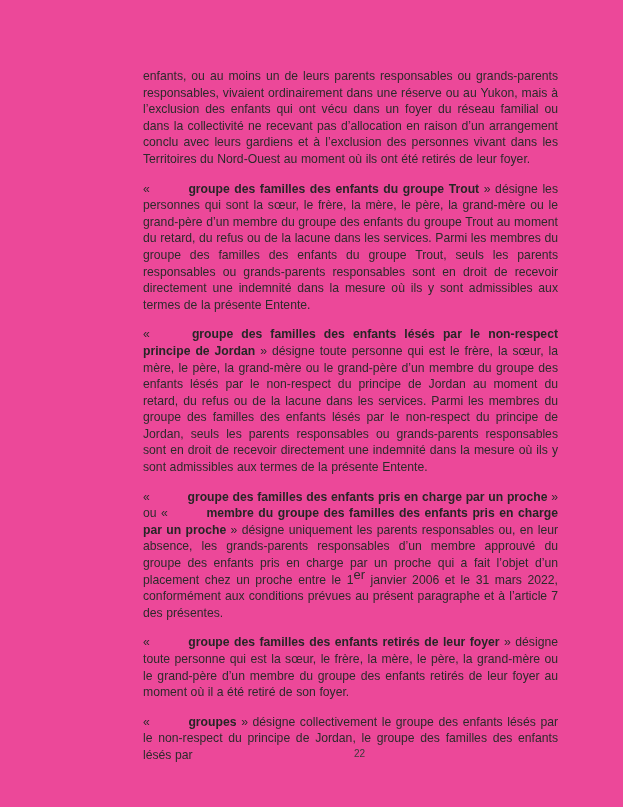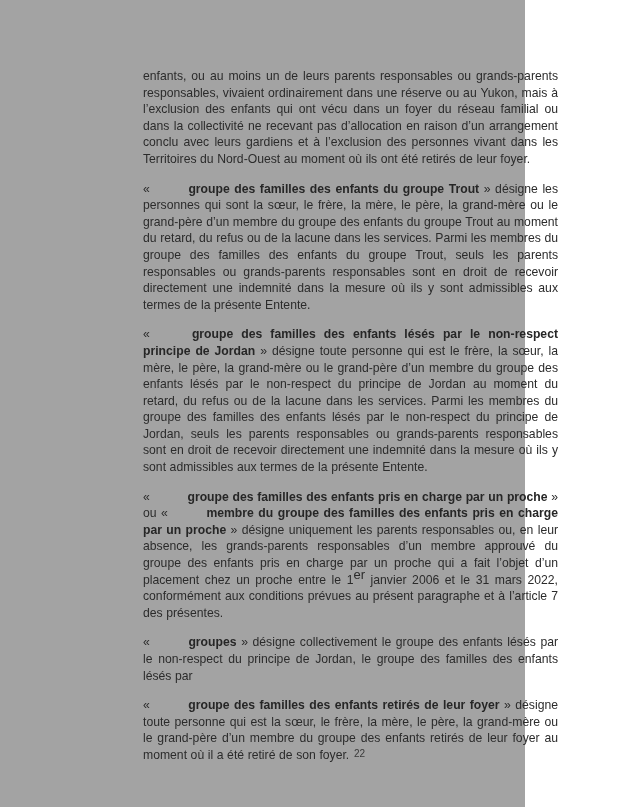--- a/index.html
+++ b/index.html
@@ -10,22 +10,22 @@
   body {
     width: 623px;
     height: 807px;
     position: relative;
     font-family: "Liberation Sans", sans-serif;
     overflow: hidden;
   }
   .page {
     position: absolute;
     left: 0; top: 0;
-    width: 525px; height: 807px;
-    background: #a3a3a3;
+    width: 623px; height: 807px;
+    background: #ec4899;
   }
   .text-block {
     position: absolute;
     left: 143px;
     top: 68px;
     width: 415px;
     font-size: 12.2px;
     line-height: 16.6px;
     color: #2b2b2b;
     text-align: justify;
@@ -57,17 +57,17 @@
 </style>
 </head>
 <body>
 
 <div class="page">
   <div class="text-block">
       <p class="para"><span>enfants, ou au moins un de leurs parents responsables ou grands-parents responsables, vivaient ordinairement dans une réserve ou au Yukon, mais à l’exclusion des enfants qui ont vécu dans un foyer du réseau familial ou dans la collectivité ne recevant pas d’allocation en raison d’un arrangement conclu avec leurs gardiens et à l’exclusion des personnes vivant dans les Territoires du Nord-Ouest au moment où ils ont été retirés de leur foyer.</span></p>
       <p class="para"><span>« </span><b>groupe des familles des enfants du groupe Trout</b><span> » désigne les personnes qui sont la sœur, le frère, la mère, le père, la grand-mère ou le grand-père d’un membre du groupe des enfants du groupe Trout au moment du retard, du refus ou de la lacune dans les services. Parmi les membres du groupe des familles des enfants du groupe Trout, seuls les parents responsables ou grands-parents responsables sont en droit de recevoir directement une indemnité dans la mesure où ils y sont admissibles aux termes de la présente Entente.</span></p>
       <p class="para"><span>« </span><b>groupe des familles des enfants lésés par le non-respect principe de Jordan</b><span> » désigne toute personne qui est le frère, la sœur, la mère, le père, la grand-mère ou le grand-père d’un membre du groupe des enfants lésés par le non-respect du principe de Jordan au moment du retard, du refus ou de la lacune dans les services. Parmi les membres du groupe des familles des enfants lésés par le non-respect du principe de Jordan, seuls les parents responsables ou grands-parents responsables sont en droit de recevoir directement une indemnité dans la mesure où ils y sont admissibles aux termes de la présente Entente.</span></p>
       <p class="para"><span>« </span><b>groupe des familles des enfants pris en charge par un proche</b><span> » ou « </span><b>membre du groupe des familles des enfants pris en charge par un proche</b><span> » désigne uniquement les parents responsables ou, en leur absence, les grands-parents responsables d’un membre approuvé du groupe des enfants pris en charge par un proche qui a fait l’objet d’un placement chez un proche entre le 1</span><sup>er</sup><span> janvier 2006 et le 31 mars 2022, conformément aux conditions prévues au présent paragraphe et à l’article 7 des présentes.</span></p>
+      <p class="para"><span>« </span><b>groupe des familles des enfants retirés de leur foyer</b><span> » désigne toute personne qui est la sœur, le frère, la mère, le père, la grand-mère ou le grand-père d’un membre du groupe des enfants retirés de leur foyer au moment où il a été retiré de son foyer.</span></p>
       <p class="para"><span>« </span><b>groupes</b><span> » désigne collectivement le groupe des enfants lésés par le non-respect du principe de Jordan, le groupe des familles des enfants lésés par</span></p>
-      <p class="para"><span>« </span><b>groupe des familles des enfants retirés de leur foyer</b><span> » désigne toute personne qui est la sœur, le frère, la mère, le père, la grand-mère ou le grand-père d’un membre du groupe des enfants retirés de leur foyer au moment où il a été retiré de son foyer.</span></p>
     </div>
   <div class="page-number">22</div>
 </div>
 
 </body></html>

